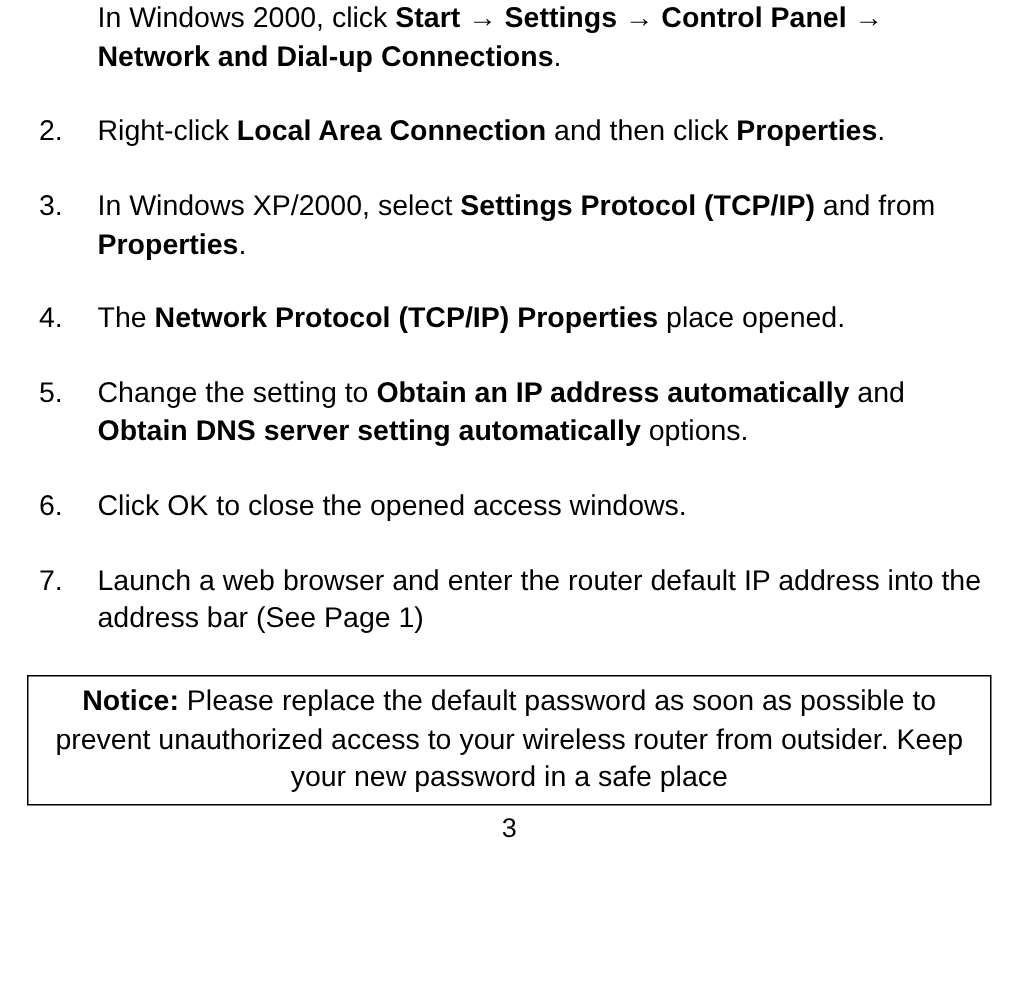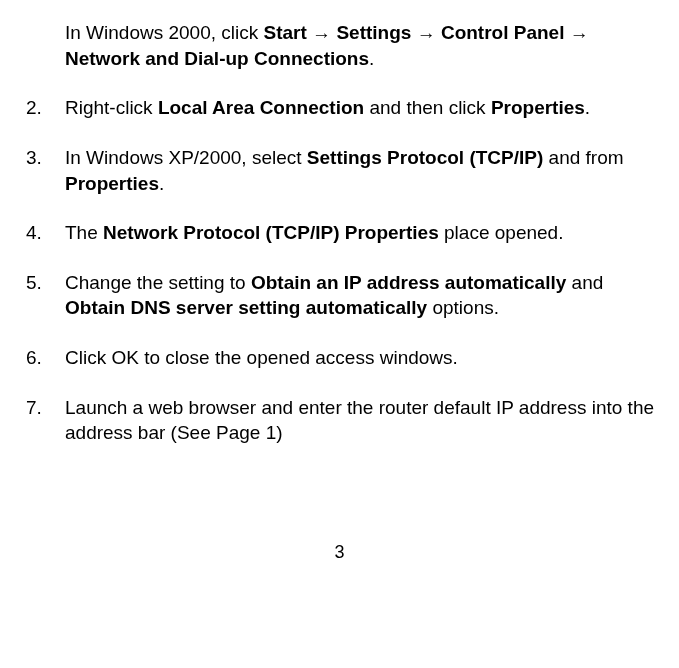--- a/index.html
+++ b/index.html
@@ -8,21 +8,21 @@
       padding: 0;
       background: #fff;
       font-family: Verdana, Tahoma, Geneva, sans-serif;
       font-size: 19px;
       color: #000;
       line-height: 1.35;
     }
     .page {
       width: 679px;
       height: 572px;
-      padding: 20px 18px 0 18px;
+      padding: 0 18px 0 18px;
       position: relative;
     }
     .indent-block {
       margin-left: 47px;
       margin-bottom: 24px;
     }
     .list-item {
       display: flex;
       margin-bottom: 24px;
     }
@@ -101,16 +101,19 @@
     </div>
   </div>
 
   <div class="list-item">
     <div class="list-num">7.</div>
     <div class="list-body">
       <span>Launch a web browser and enter the router default IP address into the address bar (See Page 1)</span>
     </div>
   </div>
 
+  <div class="notice-box">
+    <b>Notice:</b><span> Please replace the default password as soon as possible to prevent unauthorized access to your wireless router from outsider. Keep your new password in a safe place</span>
+  </div>
 
   <div class="pagenum">3</div>
 
 </div>
 
 </body></html>

